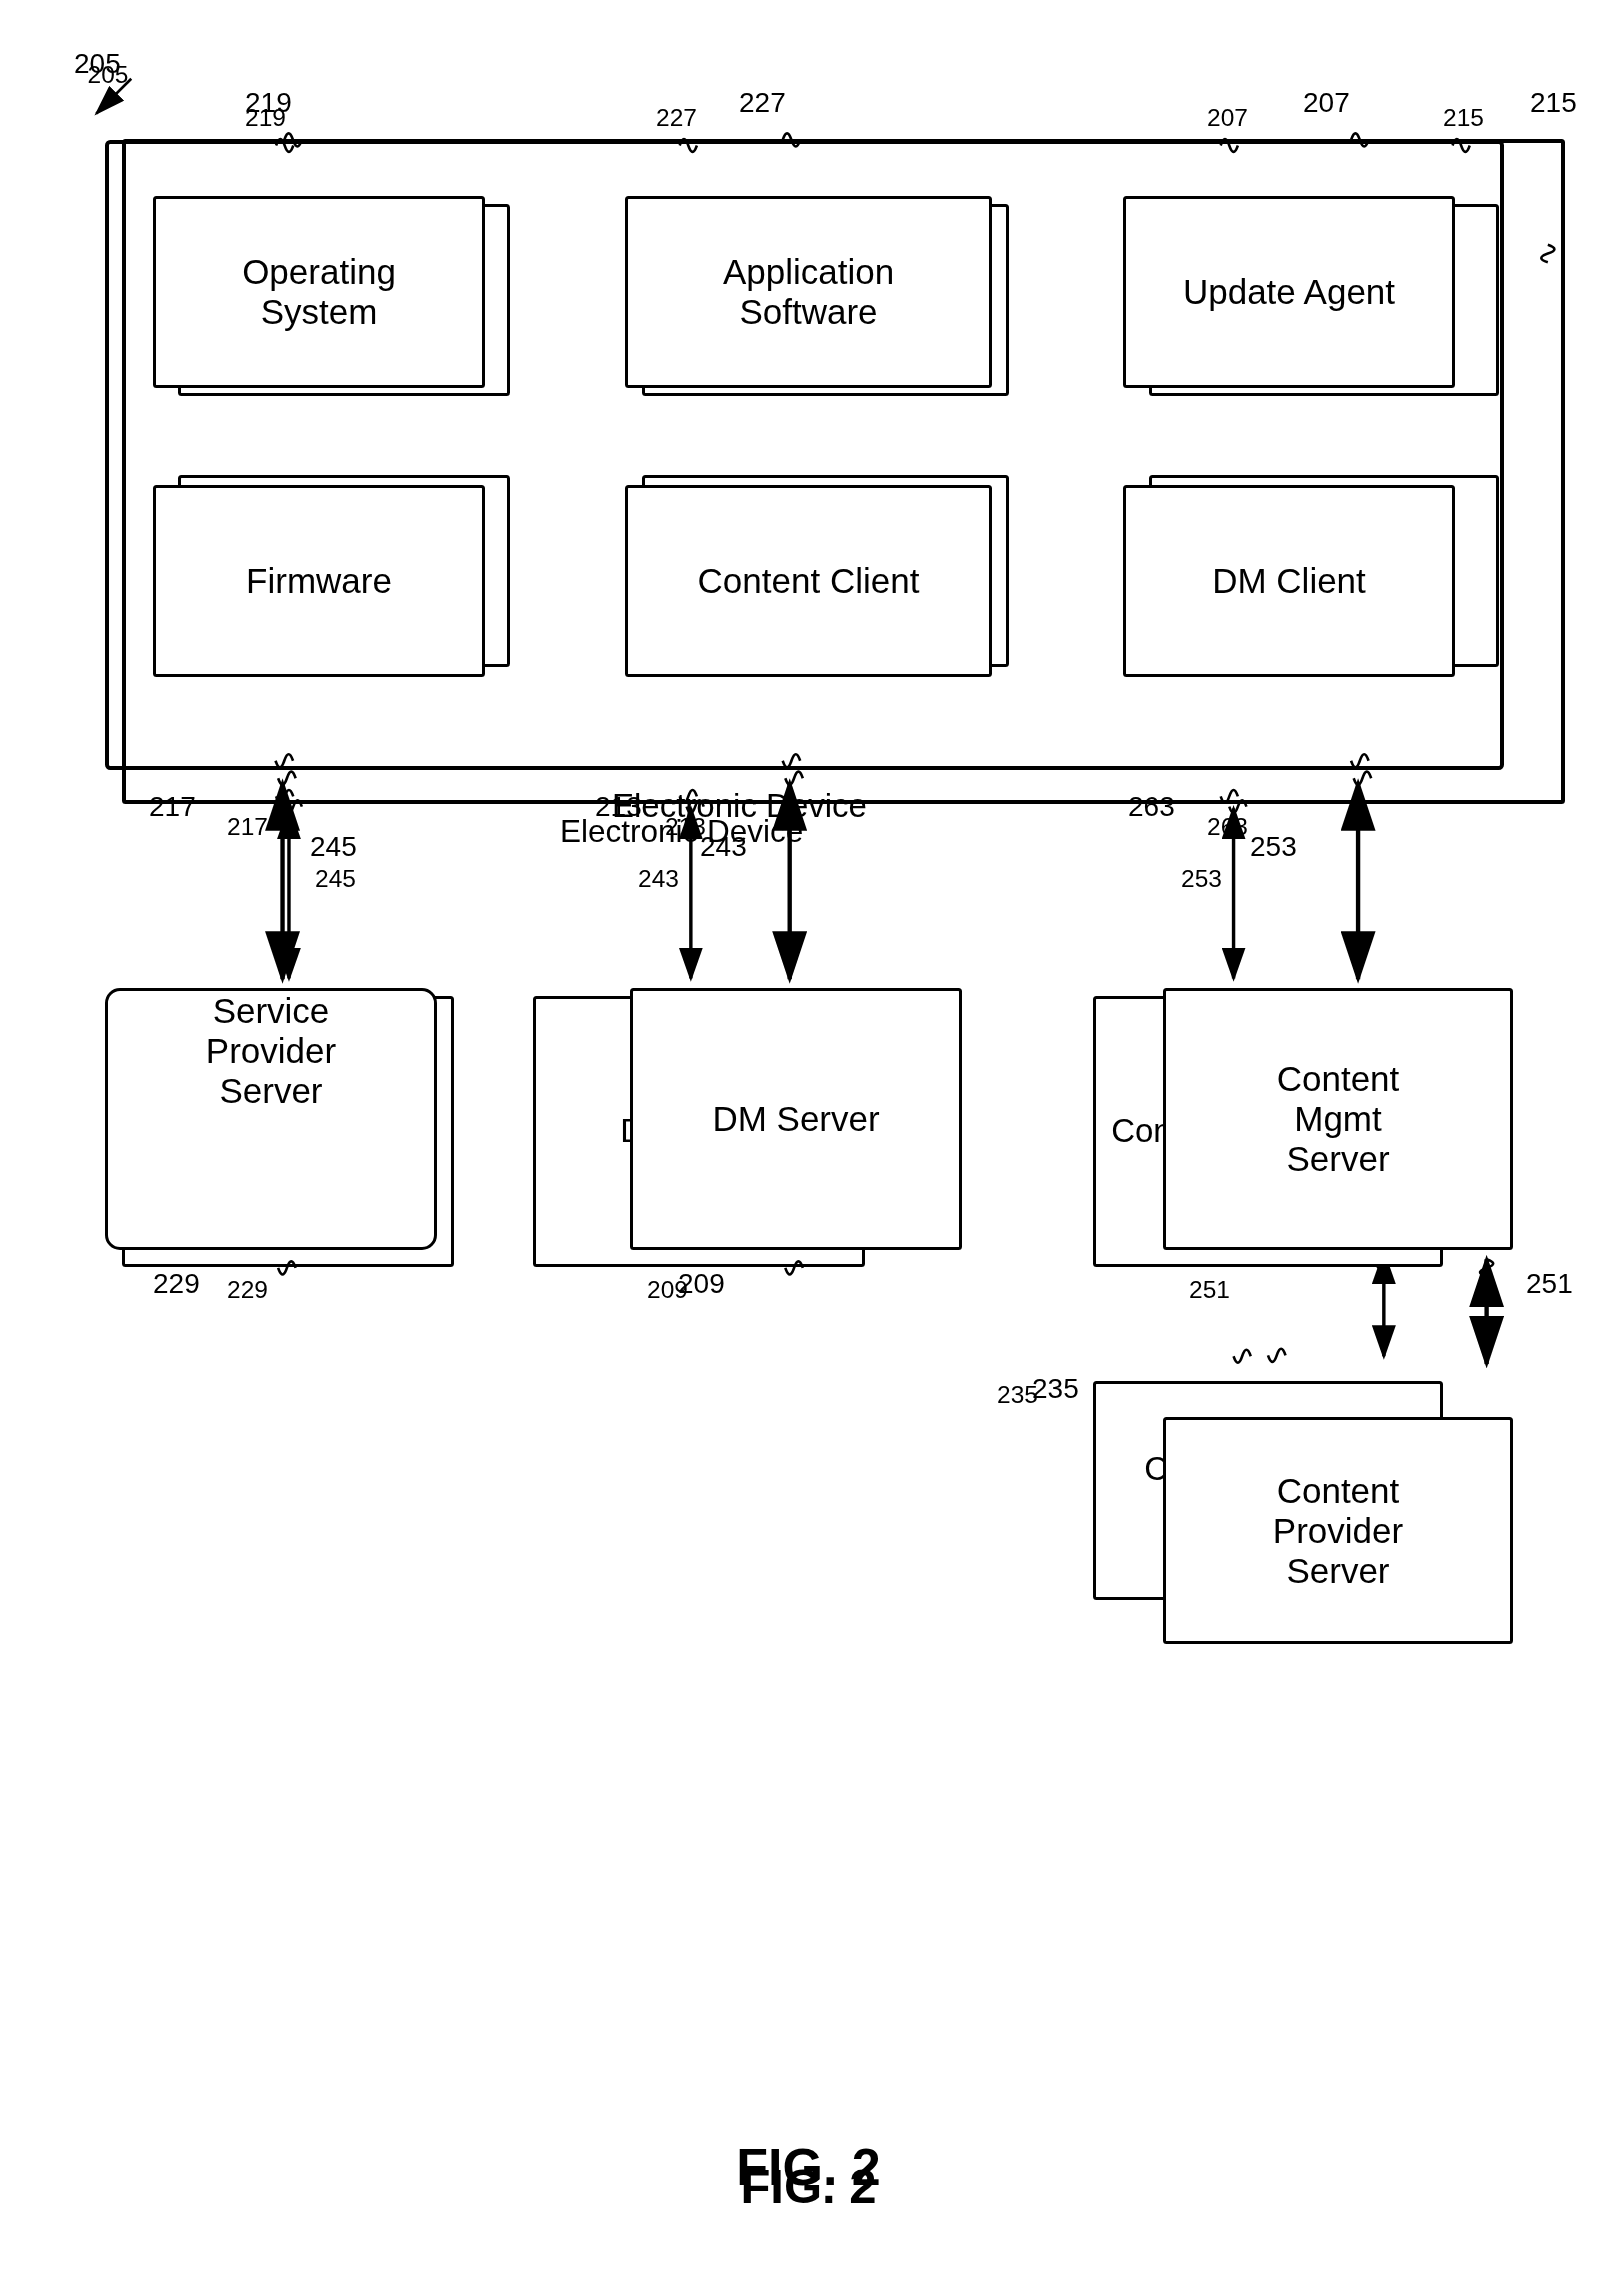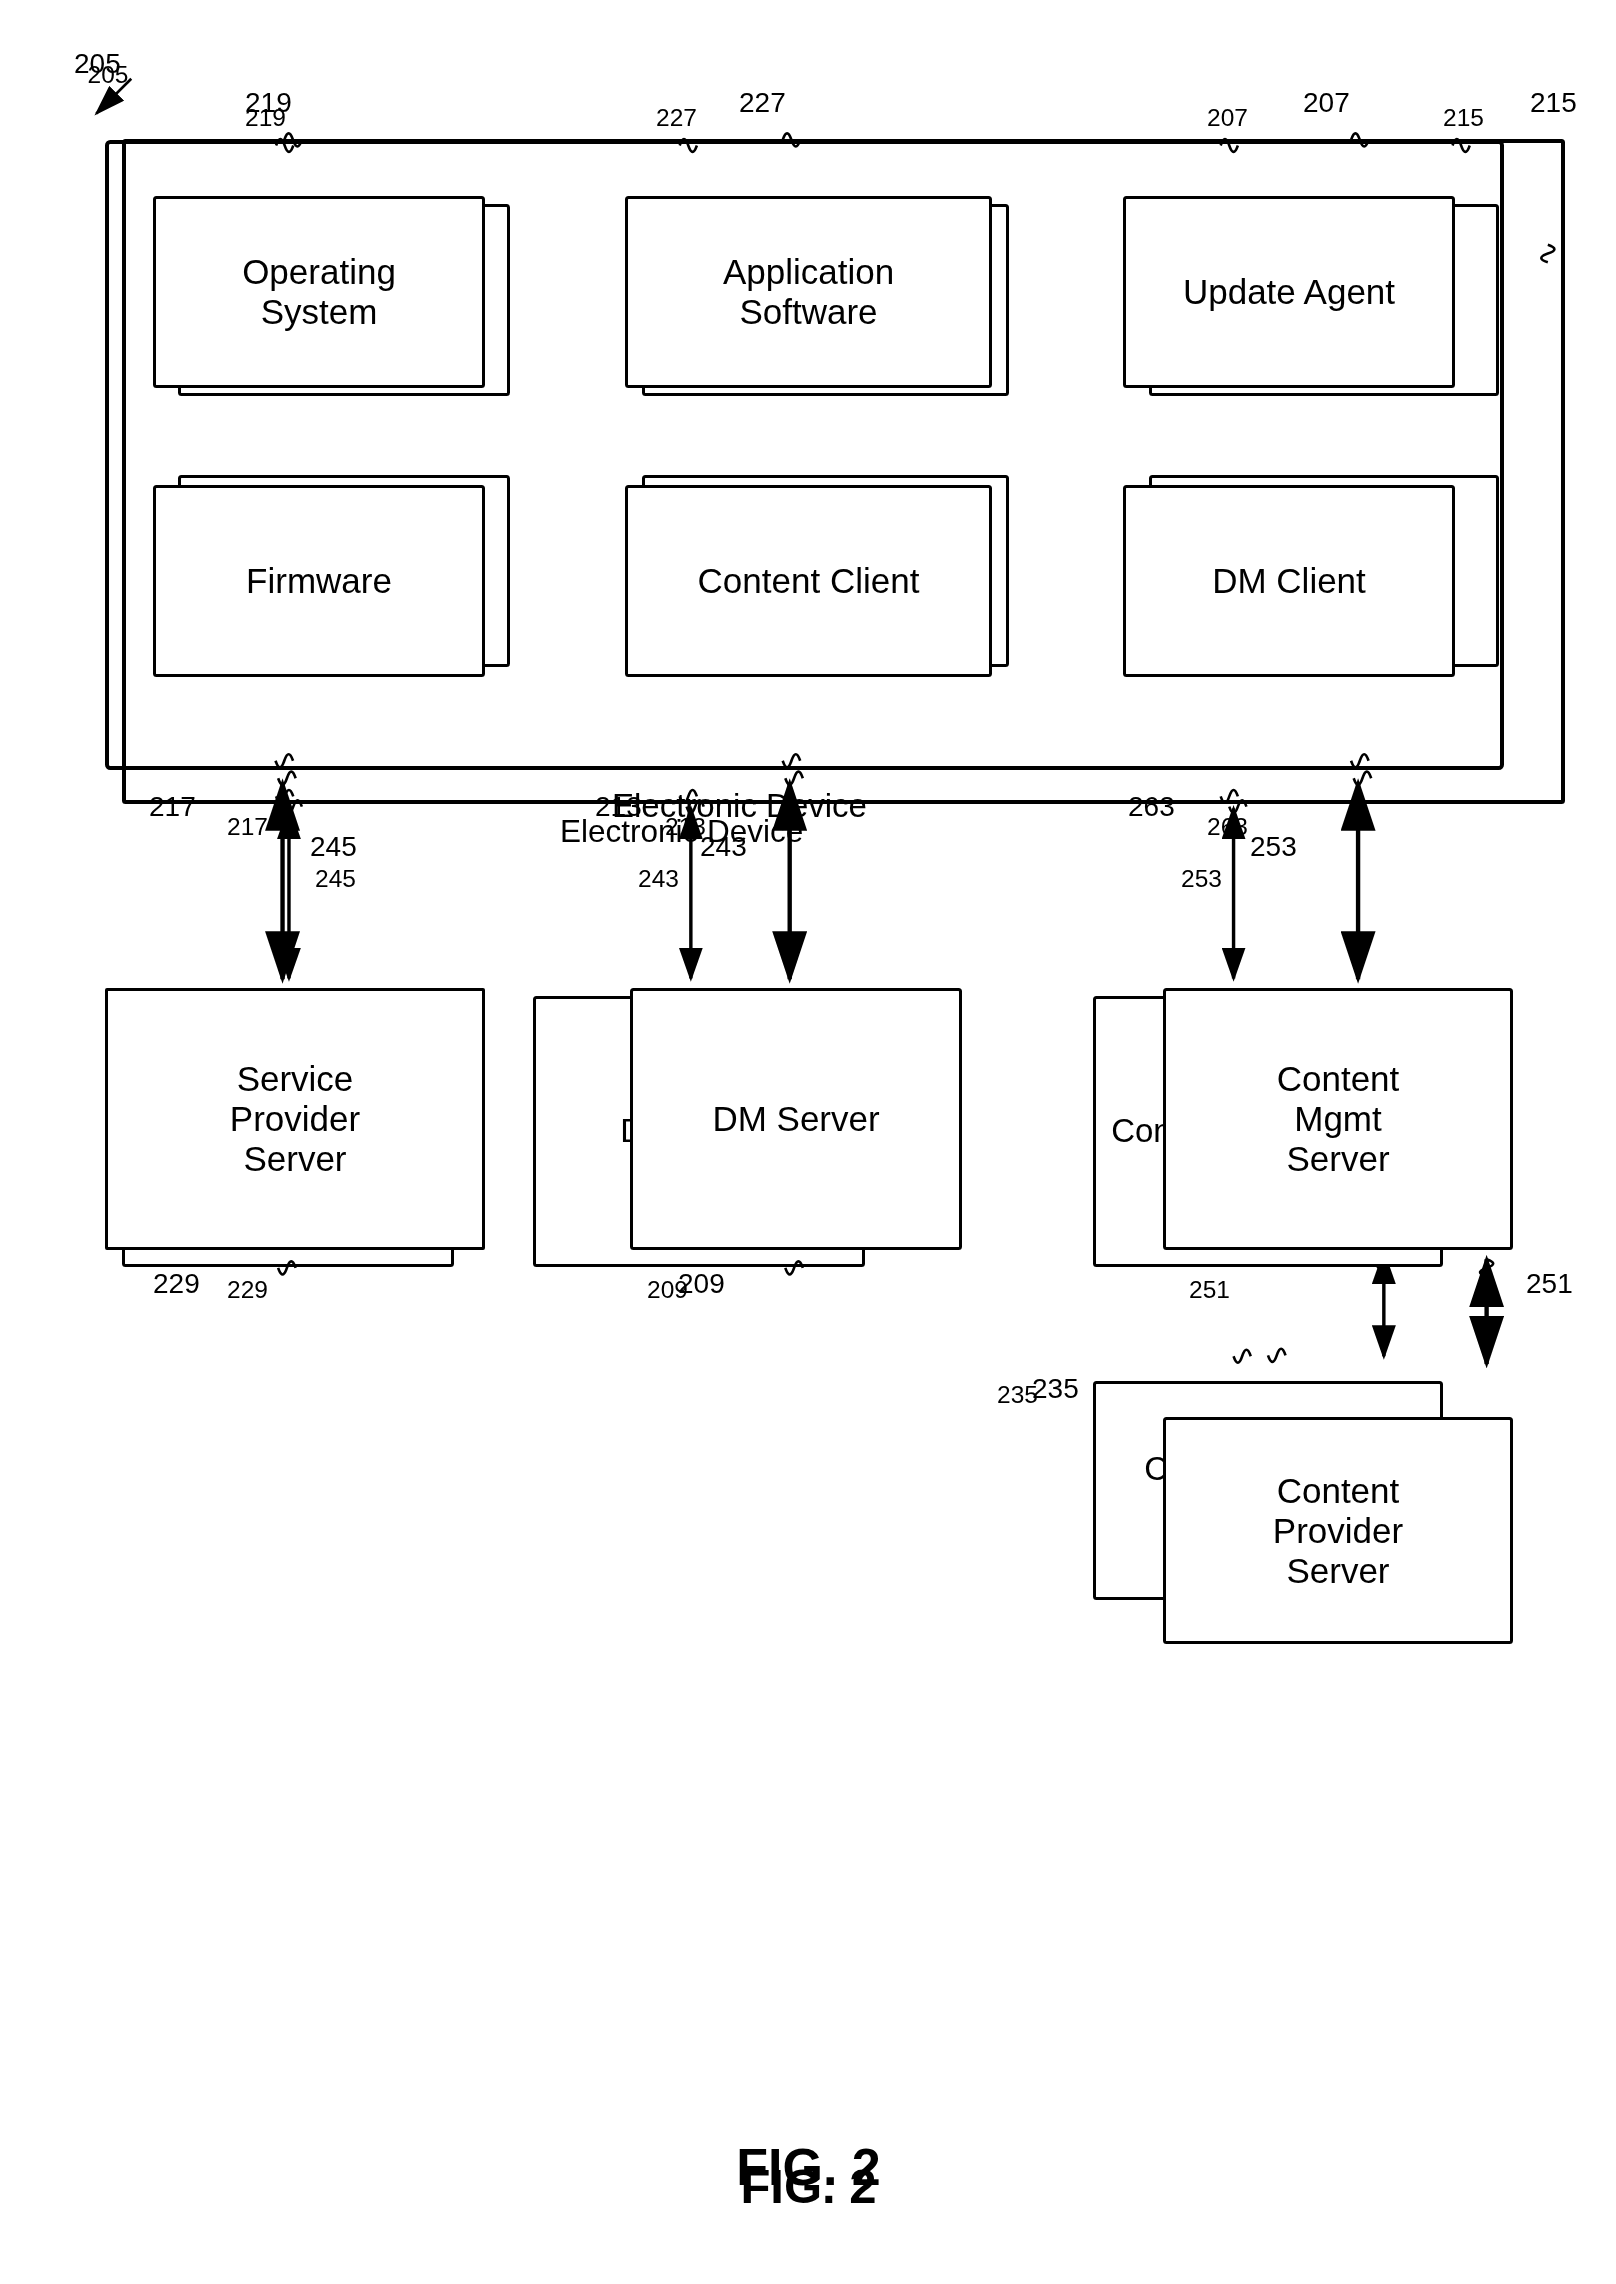--- a/index.html
+++ b/index.html
@@ -339,23 +339,23 @@
   <div style="position:absolute;top:791px;left:595px;font-size:28px;font-family:Arial,sans-serif;">213</div>
 
   <div style="position:absolute;top:791px;left:1128px;font-size:28px;font-family:Arial,sans-serif;">263</div>
 
   <div style="position:absolute;top:831px;left:310px;font-size:28px;font-family:Arial,sans-serif;">245</div>
 
   <div style="position:absolute;top:831px;left:700px;font-size:28px;font-family:Arial,sans-serif;">243</div>
 
   <div style="position:absolute;top:831px;left:1250px;font-size:28px;font-family:Arial,sans-serif;">253</div>
 
-  <div style="position:absolute;top:988px;left:105px;width:380px;height:262px;
-           border:3.5px solid #000;border-radius:2px;background:#fff;
-           display:flex;align-items:center;justify-content:center;text-align:center;font-size:35px;font-family:Arial,sans-serif;">
+  <div style="position:absolute;top:988px;left:105px;width:332px;height:262px;
+           border:3.5px solid #000;border-radius:15px;background:#fff;
+           display:flex;align-items:flex-start;justify-content:center;text-align:center;font-size:35px;font-family:Arial,sans-serif;">
     <span>Service<br>Provider<br>Server</span>
   </div>
 
   <div style="position:absolute;top:988px;left:630px;width:332px;height:262px;
            border:3.5px solid #000;border-radius:3.5px;background:#fff;
            display:flex;align-items:center;justify-content:center;text-align:center;font-size:35px;font-family:Arial,sans-serif;">
     <span>DM Server</span>
   </div>
 
   <div style="position:absolute;top:988px;left:1163px;width:350px;height:262px;

